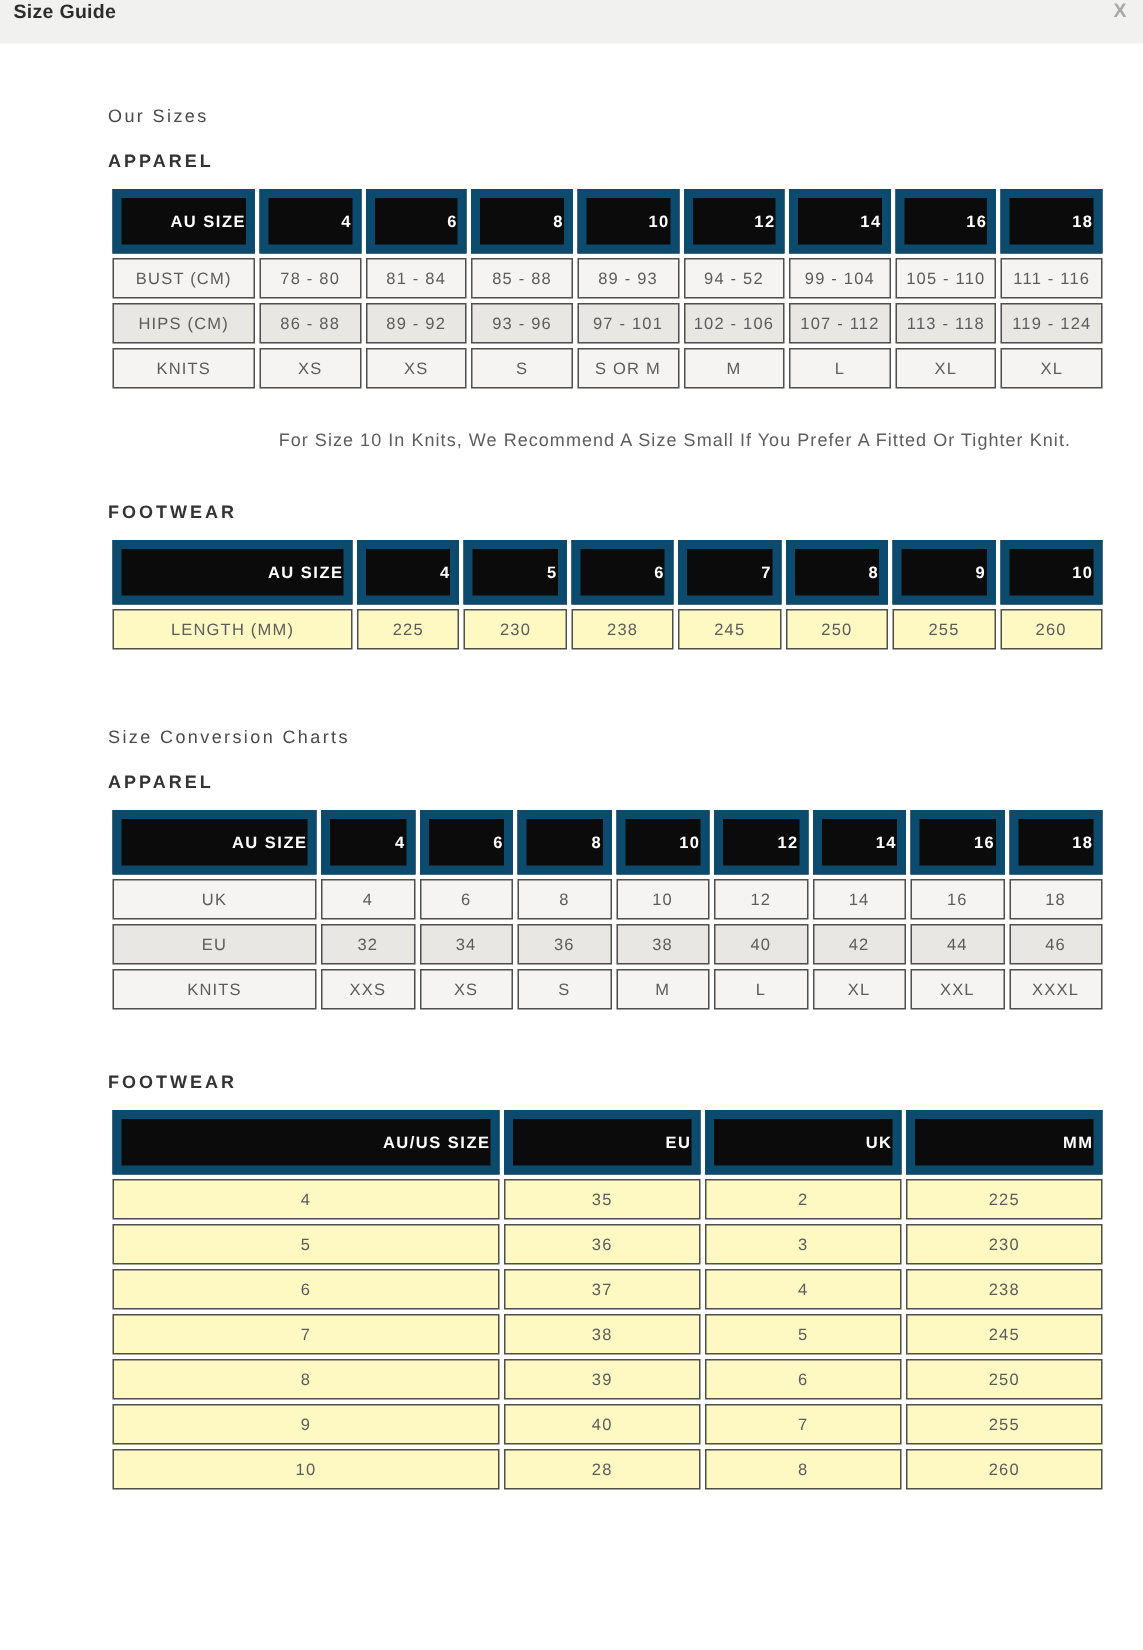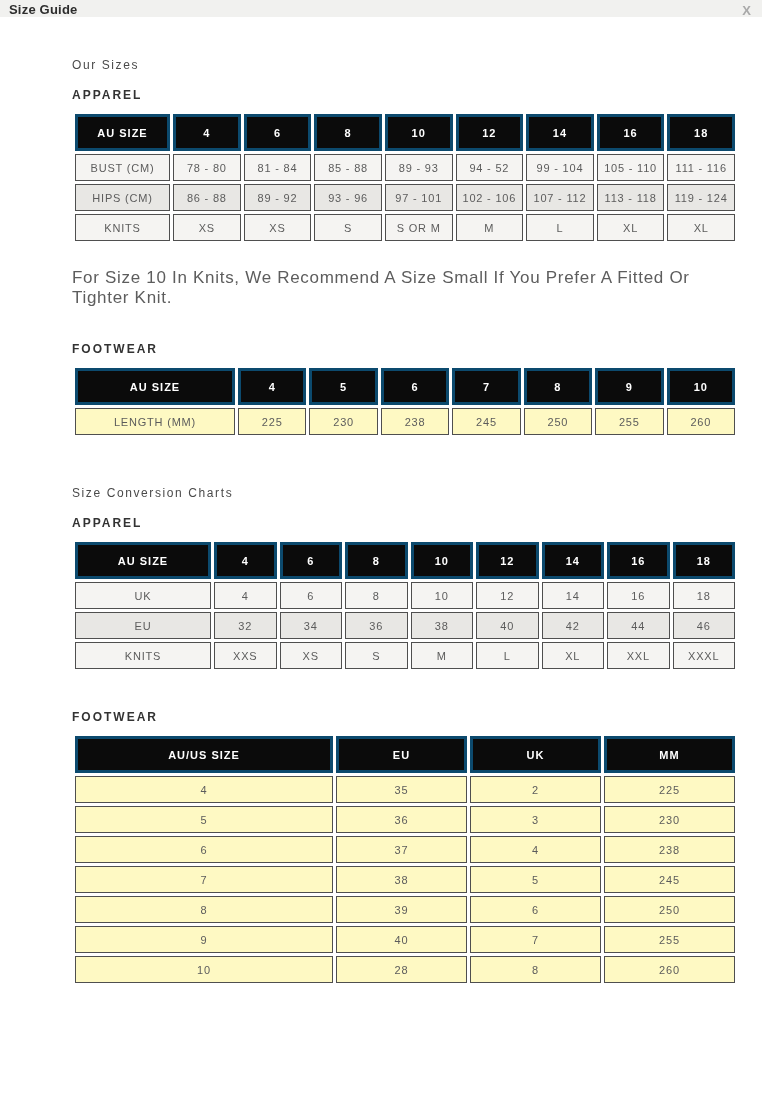--- a/index.html
+++ b/index.html
@@ -6,24 +6,24 @@
   html, body { background: #ffffff; }
   body {
     width: 762px;
     min-height: 1100px;
     margin: 0 auto;
     font-family: "Liberation Sans", "DejaVu Sans", sans-serif;
     position: relative;
   }
   
   .topbar {
-    height: 17px;
+    height: 29px;
     background: #f1f1ef;
     display: flex;
-    align-items: flex-end;
+    align-items: flex-start;
     justify-content: space-between;
     padding: 0 9px;
   }
   .topbar .title {
     font-size: 13px;
     font-weight: bold;
     color: #2d2d2d;
     letter-spacing: 0.2px;
   }
   .topbar .close {
@@ -51,41 +51,42 @@
     color: #333333;
     letter-spacing: 2px;
   }
   .mt-our { margin-top: 41px; }
   .mt-h3 { margin-top: 16px; }
   .mt-note { margin-top: 24px; }
   .mt-foot1 { margin-top: 34px; }
   .mt-conv { margin-top: 48px; }
   .mt-foot2 { margin-top: 38px; }
   .note {
-    font-size: 17px;
+    font-size: 12px;
     color: #5d5d5d;
     letter-spacing: 0.7px;
+    text-align: right;
   }
   
   table.sg {
     margin-top: 9px;
     border-collapse: separate;
     border-spacing: 3px;
     table-layout: fixed;
     width: 666px;
   }
   table.sg th {
     height: 31px;
     background: #0b0b0b;
-    border: 3px solid #0c4a6e;
+    border: 6px solid #0c4a6e;
     color: #ffffff;
     font-size: 11px;
     font-weight: bold;
     letter-spacing: 1px;
-    text-align: center;
+    text-align: right;
     vertical-align: middle;
   }
   table.sg td {
     height: 25px;
     border: 1px solid #4f4f4f;
     color: #5c5c5c;
     font-size: 11px;
     letter-spacing: 0.8px;
     text-align: center;
     vertical-align: middle;

